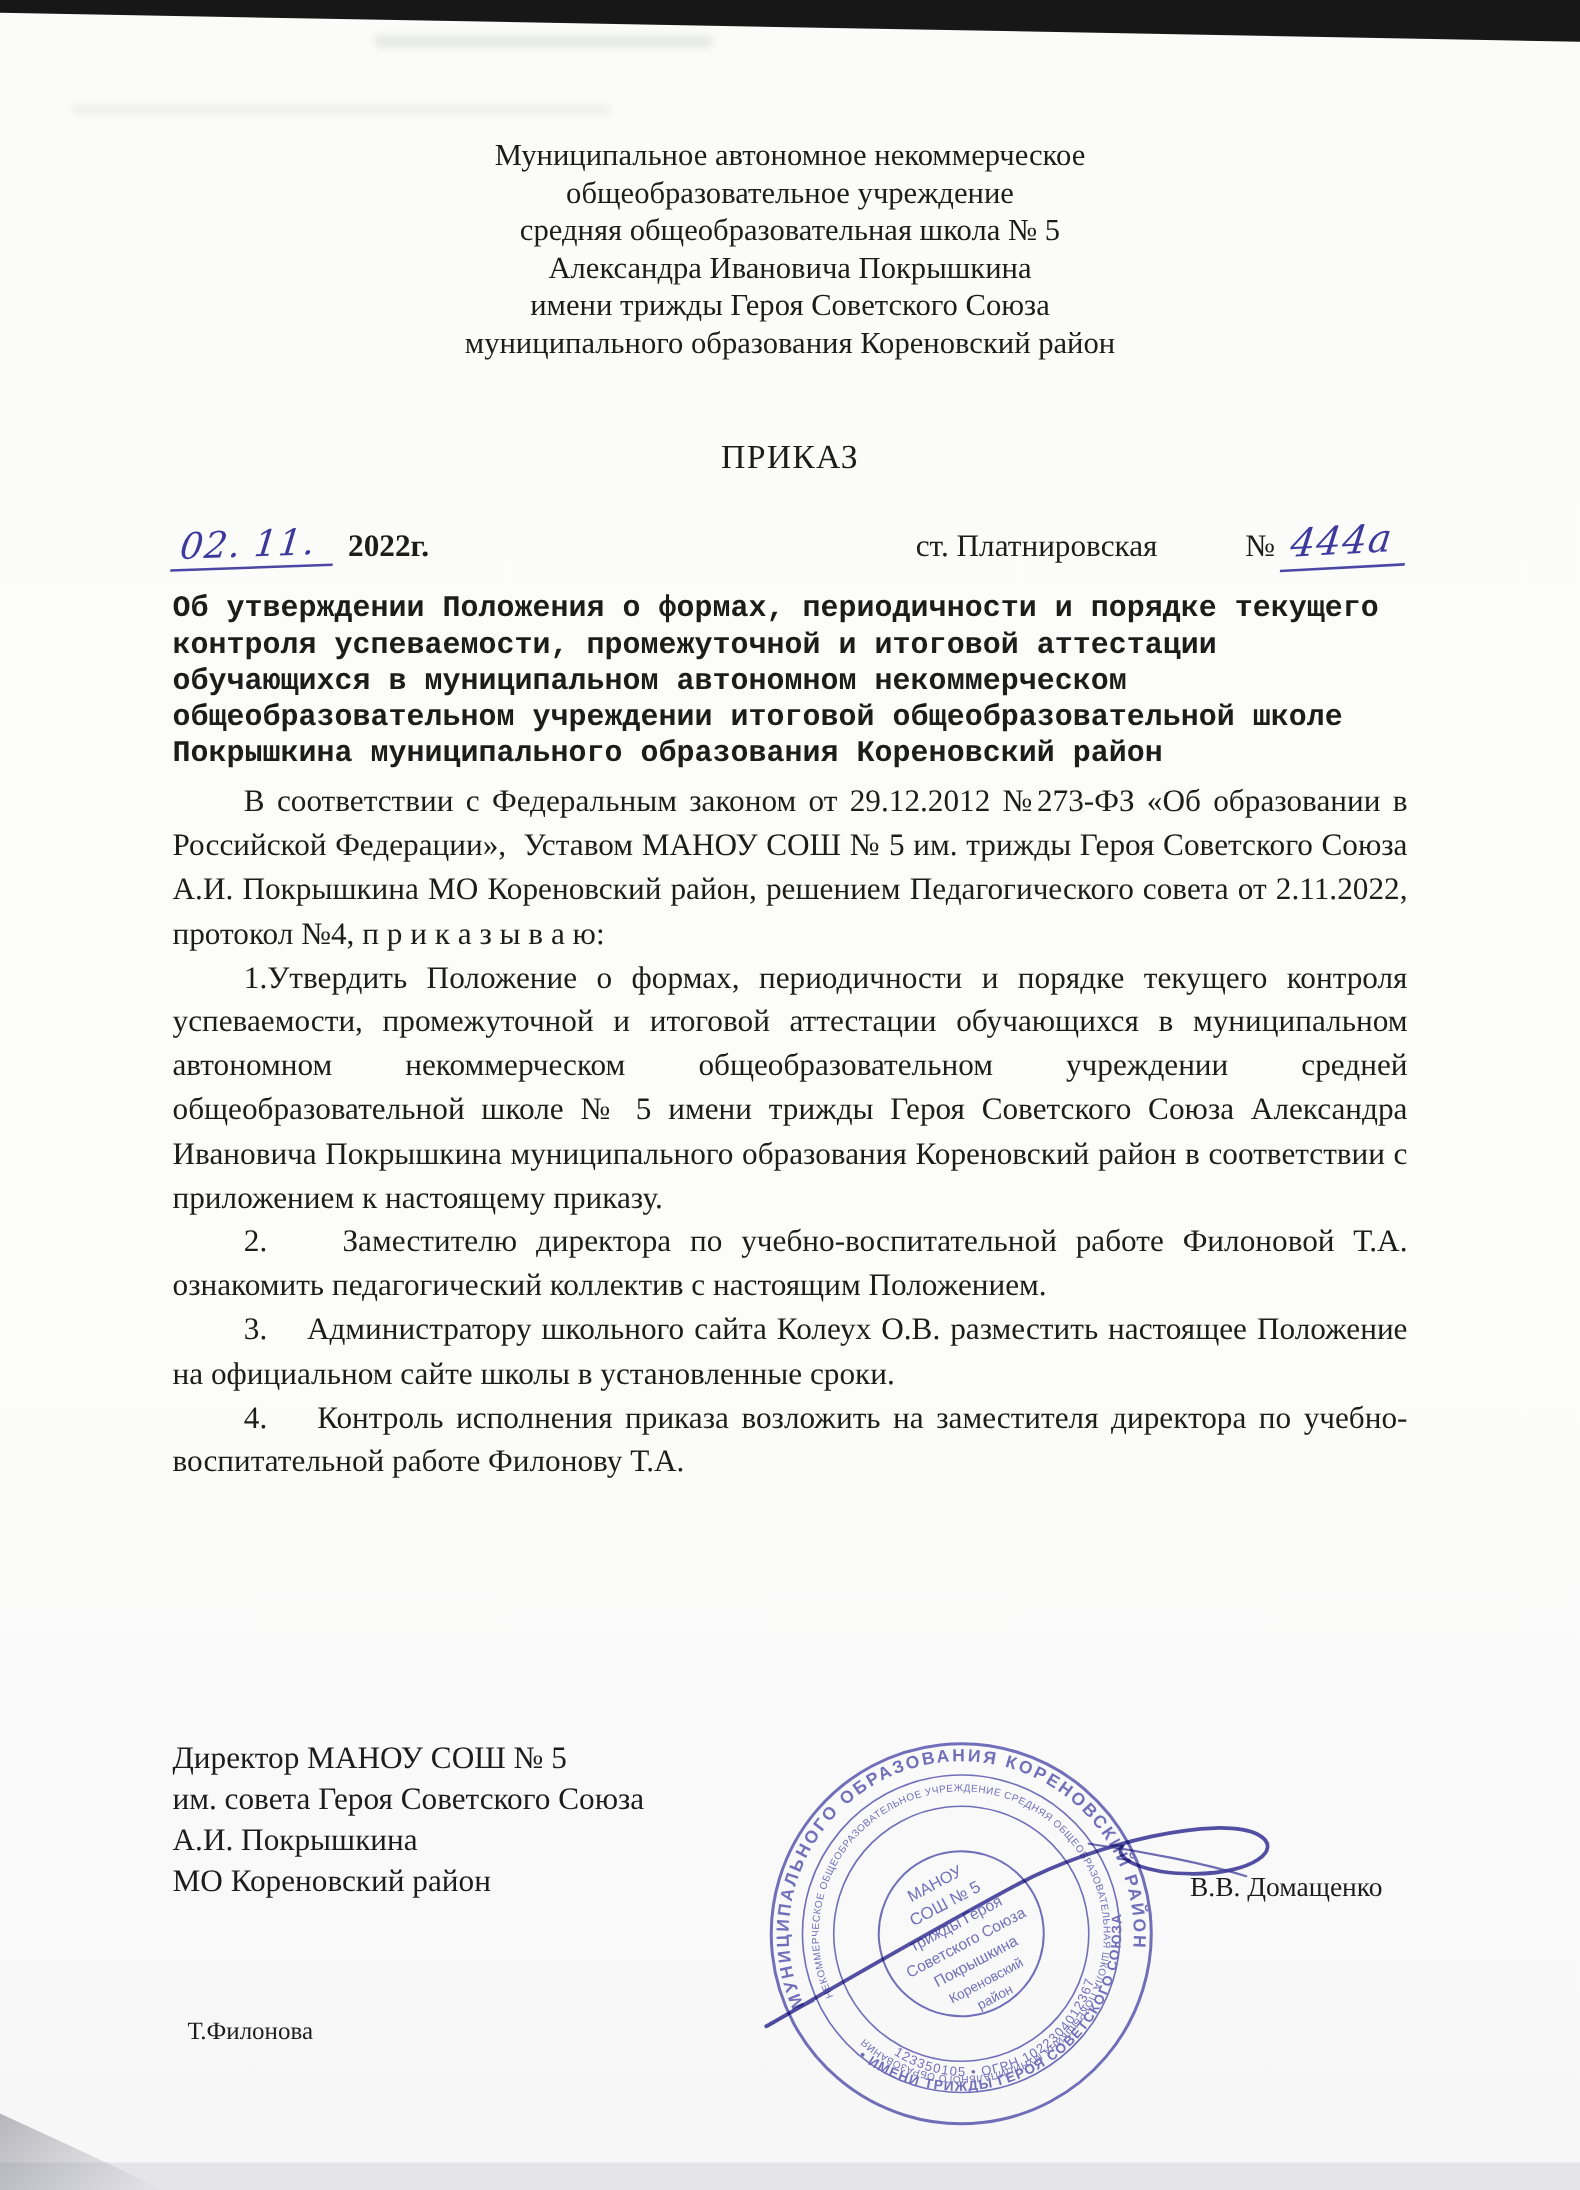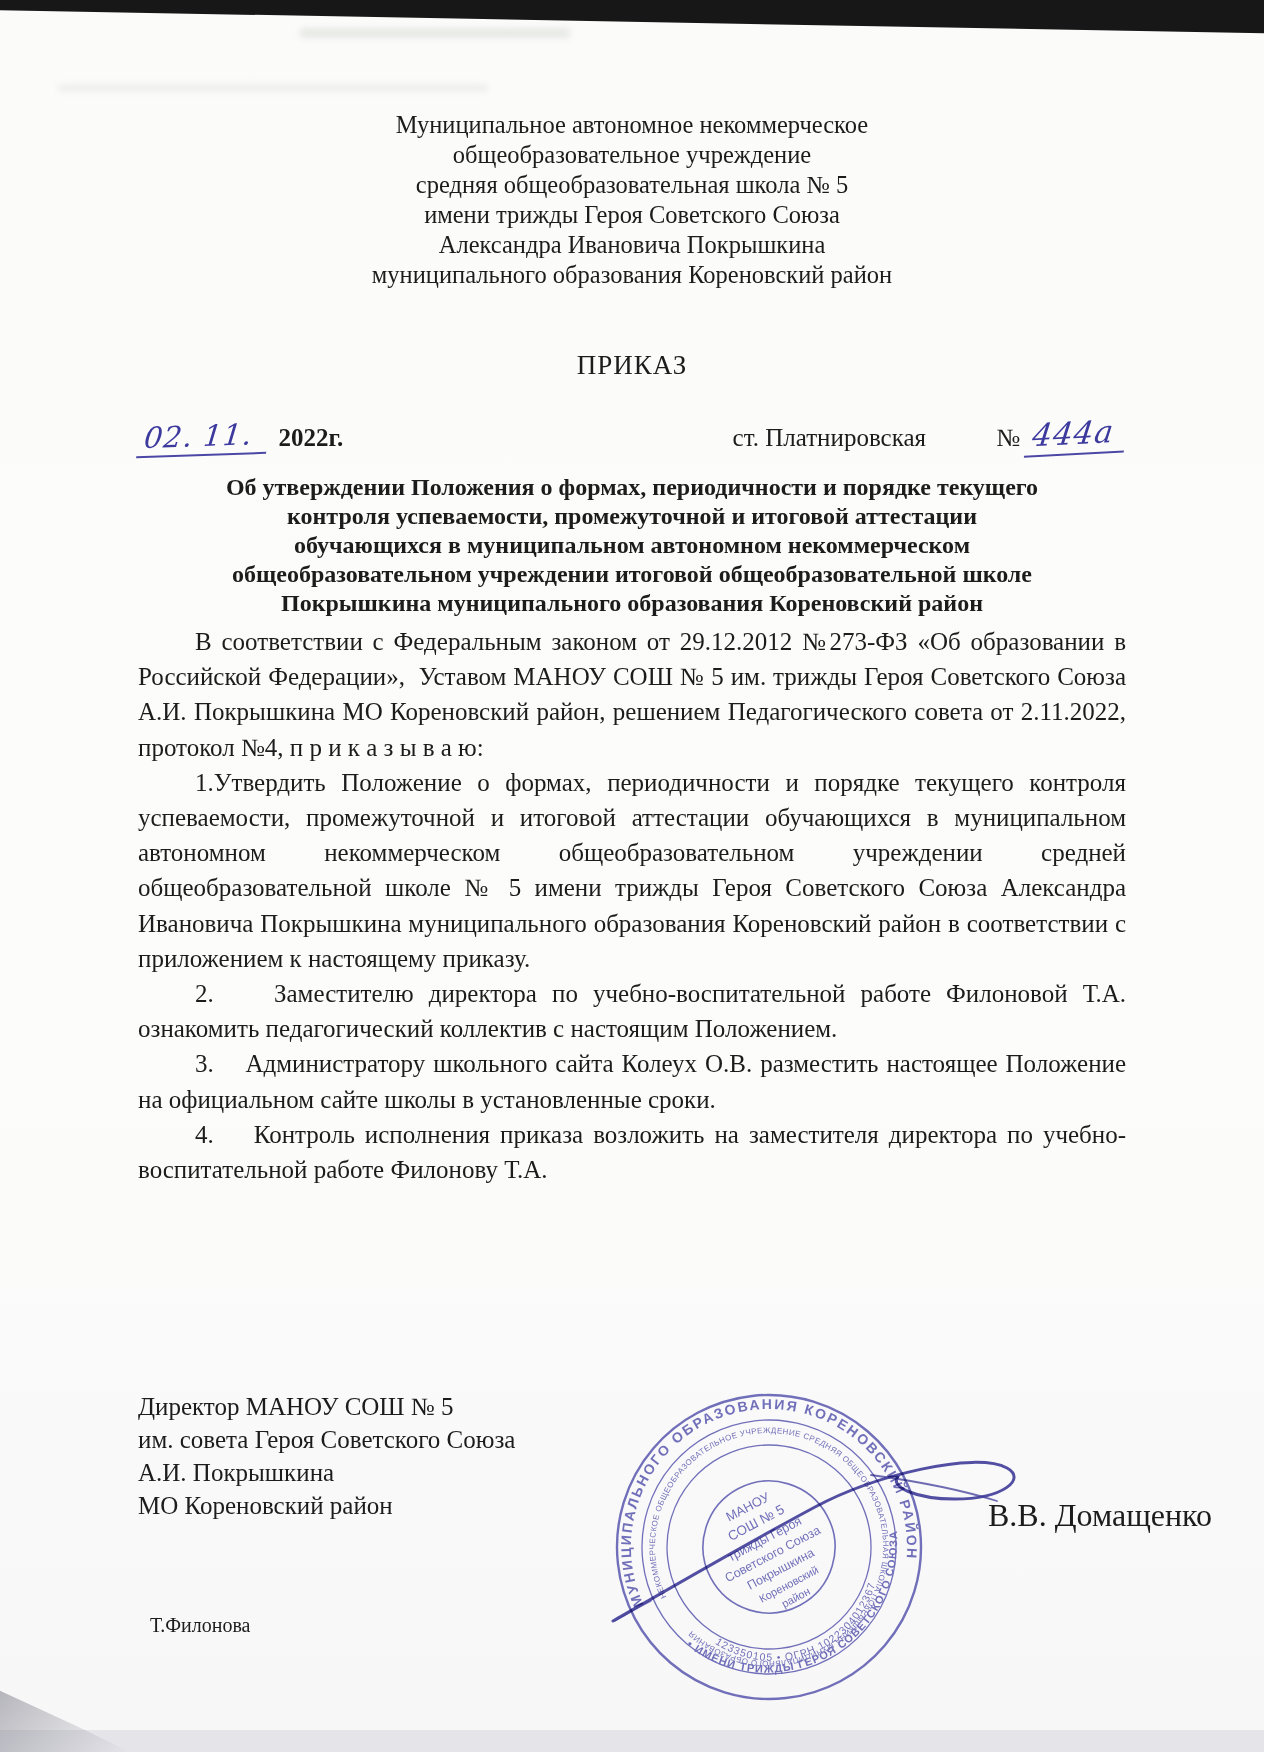--- a/index.html
+++ b/index.html
@@ -11,25 +11,25 @@
   .dateline{margin-top:36px;display:flex;align-items:baseline;font-size:25px;}
   .date-cell{width:310px;white-space:nowrap;}
   .place-cell{flex:1;text-align:right;padding-left:52px;}
   .num-cell{width:200px;text-align:right;white-space:nowrap;}
   .hand{font-family:"DejaVu Serif",serif;font-style:italic;color:#3d3a9e;letter-spacing:1px;}
   .hand-date{display:inline-block;font-size:29px;border-bottom:2px solid #4a47a5;padding:0 16px 1px 6px;
              margin-right:10px;transform:rotate(-2deg) skewX(-8deg);}
   .year{font-weight:bold;font-size:25px;text-align:center;}
   .hand-num{display:inline-block;font-size:31px;border-bottom:2px solid #4a47a5;padding:0 12px 2px 6px;
             transform:rotate(-3deg) skewX(-10deg) translateY(-2px);}
-  .subject{margin-top:16px;text-align:center;font-weight:bold;font-size:24px;line-height:29px;}
+  .subject{margin-top:16px;font-weight:bold;font-size:24px;line-height:29px;font-family:Liberation Mono, monospace;}
   .body-text{margin-top:6px;}
   .body-text p{margin:0;font-size:25px;line-height:35.2px;text-align:justify;text-indent:57px;}
   .director{position:absolute;left:138px;top:1390px;font-size:25px;line-height:33px;}
-  .signer{position:absolute;left:988px;top:1497px;font-size:32px;}
+  .signer{position:absolute;left:952px;top:1497px;font-size:22px;}
   .executor{position:absolute;left:150px;top:1614px;font-size:20px;}
   .stamp{position:absolute;left:608px;top:1386px;width:322px;height:322px;opacity:.8;mix-blend-mode:multiply;}
   .signature{position:absolute;left:555px;top:1425px;width:640px;height:270px;mix-blend-mode:multiply;}
   
   .ghost{position:absolute;background:#cfd4cc;filter:blur(3px);opacity:.45;border-radius:3px;}
   .ghost1{left:300px;top:28px;width:270px;height:10px;}
   .ghost2{left:58px;top:84px;width:430px;height:8px;opacity:.28;}
   .edge-top{position:absolute;left:0;top:0;width:100%;height:34px;background:#171717;
             clip-path:polygon(0 0,100% 0,100% 100%,0 30%);}
   .edge-right{position:absolute;right:0;top:0;width:21px;height:100%;background:linear-gradient(180deg,#2c2c2c,#181818);}
@@ -47,22 +47,22 @@
 
   <div class="ghost ghost1"></div>
   <div class="ghost ghost2"></div>
 
   <div class="content">
 
     <div class="org-header">
       <div>Муниципальное автономное некоммерческое</div>
       <div>общеобразовательное учреждение</div>
       <div>средняя  общеобразовательная школа № 5</div>
+      <div>Александра Ивановича Покрышкина</div>
       <div>имени трижды Героя Советского Союза</div>
-      <div>Александра Ивановича Покрышкина</div>
       <div>муниципального образования Кореновский район</div>
     </div>
 
     <div class="order-title">ПРИКАЗ</div>
 
     <div class="dateline">
       <div class="date-cell">
         <span class="hand hand-date">02. 11.</span><span class="year">2022г.</span>
       </div>
       <div class="place-cell">ст. Платнировская</div>

